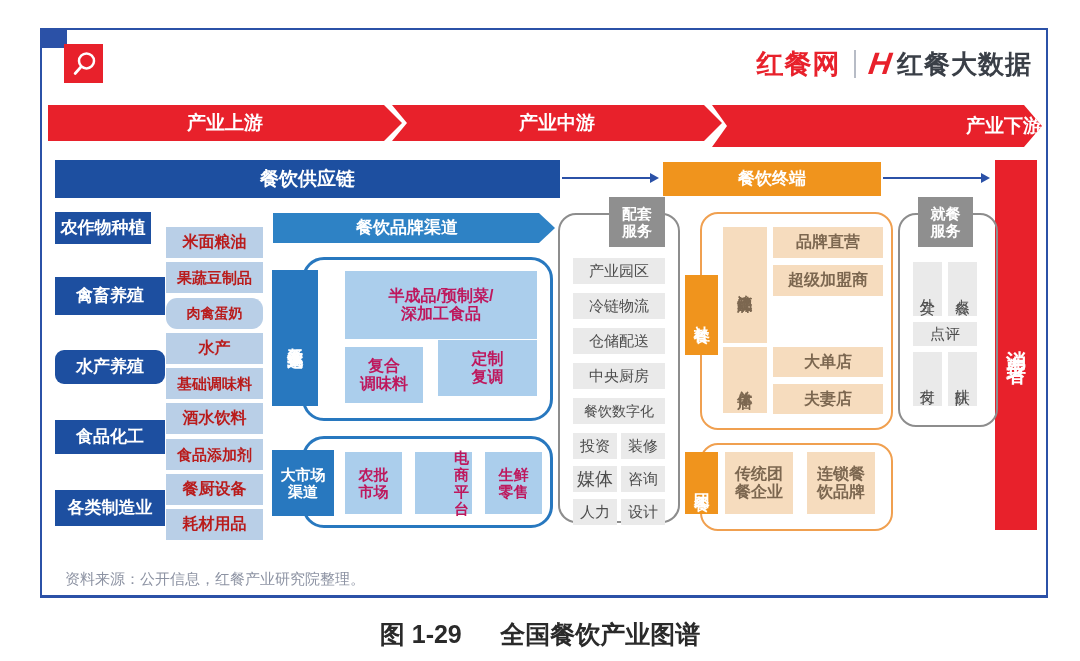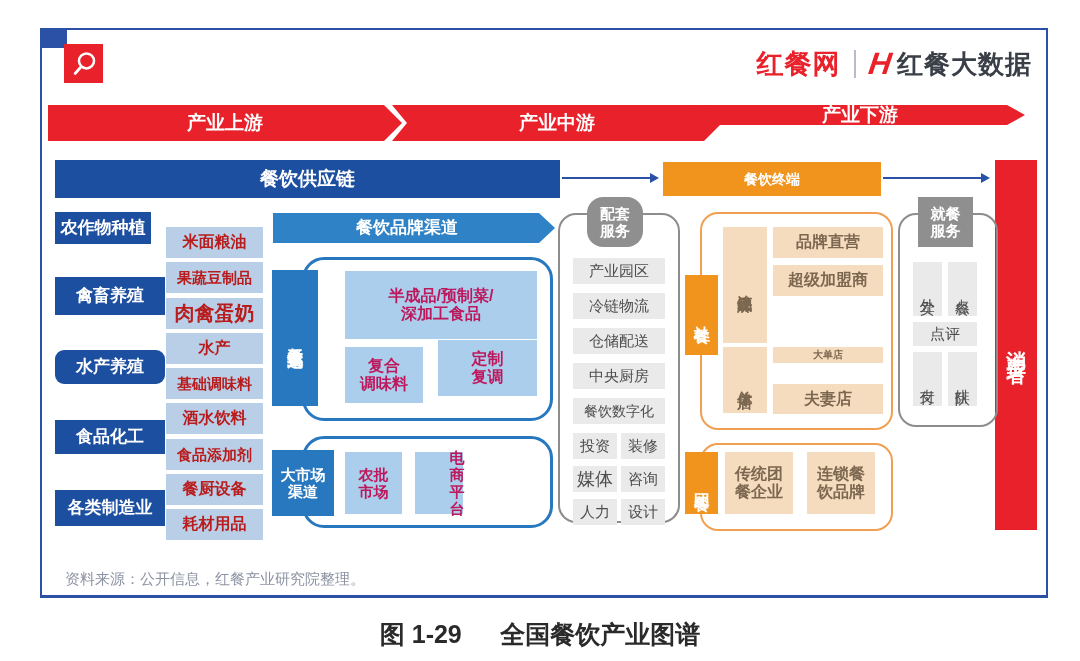--- a/index.html
+++ b/index.html
@@ -55,43 +55,43 @@
     <span class="hmark">H</span>
     <span class="bigdata">红餐大数据</span>
   </div>
 
   <div class="abs flex chev" style="left:48px;top:105px;width:354px;height:36px;">
     <span>产业上游</span>
   </div>
   <div class="abs flex chev notch" style="left:392px;top:105px;width:330px;height:36px;">
     <span>产业中游</span>
   </div>
-  <div class="abs flex chev notch" style="left:695px;top:105px;width:330px;height:20px;">
+  <div class="abs flex chev notch" style="left:712px;top:105px;width:330px;height:42px;justify-content:flex-end;">
     <span>产业下游</span>
   </div>
 
   <div class="abs flex darkblue" style="left:55px;top:160px;width:505px;height:38px;font-size:19px;">餐饮供应链</div>
   <div class="abs ln" style="left:562px;top:177px;width:88px;"></div>
   <div class="abs ah" style="left:650px;top:173px;"></div>
-  <div class="abs flex orangebox" style="left:663px;top:162px;width:218px;height:34px;font-size:14px;">餐饮终端</div>
+  <div class="abs flex orangebox" style="left:663px;top:162px;width:218px;height:34px;font-size:17px;">餐饮终端</div>
   <div class="abs ln" style="left:883px;top:177px;width:98px;"></div>
   <div class="abs ah" style="left:981px;top:173px;"></div>
   <div class="abs flex" style="left:995px;top:160px;width:42px;height:370px;background:#e8212b;">
     <span class="vert" style="color:#fff;font-weight:bold;font-size:20px;letter-spacing:7px;">消费者</span>
   </div>
 
   <div class="abs flex darkblue" style="left:55px;top:212px;width:96px;height:32px;font-size:17px;">农作物种植</div>
   <div class="abs flex darkblue" style="left:55px;top:277px;width:110px;height:38px;font-size:17px;">禽畜养殖</div>
   <div class="abs flex darkblue" style="left:55px;top:350px;width:110px;height:34px;font-size:17px;border-radius:9px;">水产养殖</div>
   <div class="abs flex darkblue" style="left:55px;top:420px;width:110px;height:34px;font-size:17px;">食品化工</div>
   <div class="abs flex darkblue" style="left:55px;top:490px;width:110px;height:36px;font-size:17px;">各类制造业</div>
 
   <div class="abs flex lightblue" style="left:166px;top:211px;width:97px;height:31px;font-size:16px;">米面粮油</div>
   <div class="abs flex lightblue" style="left:166px;top:246px;width:97px;height:31px;font-size:15px;">果蔬豆制品</div>
-  <div class="abs flex lightblue" style="left:166px;top:282px;width:97px;height:31px;font-size:20px;">肉禽蛋奶</div>
+  <div class="abs flex lightblue" style="left:166px;top:282px;width:97px;height:31px;font-size:14px;border-radius:11px;">肉禽蛋奶</div>
   <div class="abs flex lightblue" style="left:166px;top:317px;width:97px;height:31px;font-size:16px;">水产</div>
   <div class="abs flex lightblue" style="left:166px;top:352px;width:97px;height:31px;font-size:15px;">基础调味料</div>
   <div class="abs flex lightblue" style="left:166px;top:387px;width:97px;height:31px;font-size:16px;">酒水饮料</div>
   <div class="abs flex lightblue" style="left:166px;top:423px;width:97px;height:31px;font-size:15px;">食品添加剂</div>
   <div class="abs flex lightblue" style="left:166px;top:458px;width:97px;height:31px;font-size:16px;">餐厨设备</div>
   <div class="abs flex lightblue" style="left:166px;top:493px;width:97px;height:31px;font-size:16px;">耗材用品</div>
 
   <div class="abs flex brandarrow" style="left:273px;top:213px;width:282px;height:30px;">
     <span style="margin-right:14px;">餐饮品牌渠道</span>
   </div>
@@ -105,25 +105,27 @@
   <div class="abs flex innerblue pre" style="left:345px;top:347px;width:78px;height:56px;font-size:16px;">复合
 调味料</div>
   <div class="abs flex innerblue pre" style="left:438px;top:340px;width:99px;height:56px;font-size:16px;">定制
 复调</div>
 
   <div class="abs bluecontainer" style="left:302px;top:436px;width:251px;height:92px;"></div>
   <div class="abs flex midblue pre" style="left:272px;top:450px;width:62px;height:66px;font-size:15px;z-index:2;">大市场
 渠道</div>
   <div class="abs flex innerblue pre" style="left:345px;top:452px;width:57px;height:62px;font-size:15px;">农批
 市场</div>
-  <div class="abs flex innerblue pre" style="left:415px;top:452px;width:48px;height:62px;font-size:15px;padding-left:36px;">电商
+  <div class="abs flex innerblue pre" style="left:415px;top:452px;width:57px;height:62px;font-size:15px;padding-left:36px;">电商
 平台</div>
+  <div class="abs flex innerblue pre" style="left:485px;top:452px;width:57px;height:62px;font-size:15px;">生鲜
+零售</div>
 
   <div class="abs graycontainer" style="left:558px;top:213px;width:122px;height:310px;"></div>
-  <div class="abs flex graybox pre" style="left:587px;top:197px;width:56px;height:50px;font-size:15px;z-index:2;border-radius:16px;">配套
+  <div class="abs flex graybox pre" style="left:609px;top:197px;width:56px;height:50px;font-size:15px;z-index:2;">配套
 服务</div>
   <div class="abs flex lightgray" style="left:573px;top:258px;width:92px;height:26px;font-size:15px;">产业园区</div>
   <div class="abs flex lightgray" style="left:573px;top:293px;width:92px;height:26px;font-size:15px;">冷链物流</div>
   <div class="abs flex lightgray" style="left:573px;top:328px;width:92px;height:26px;font-size:15px;">仓储配送</div>
   <div class="abs flex lightgray" style="left:573px;top:363px;width:92px;height:26px;font-size:15px;">中央厨房</div>
   <div class="abs flex lightgray" style="left:573px;top:398px;width:92px;height:26px;font-size:14px;">餐饮数字化</div>
   <div class="abs flex lightgray" style="left:573px;top:433px;width:44px;height:26px;font-size:15px;">投资</div>
   <div class="abs flex lightgray" style="left:621px;top:433px;width:44px;height:26px;font-size:15px;">装修</div>
   <div class="abs flex lightgray" style="left:573px;top:466px;width:44px;height:26px;font-size:18px;">媒体</div>
   <div class="abs flex lightgray" style="left:621px;top:466px;width:44px;height:26px;font-size:15px;">咨询</div>
@@ -135,21 +137,21 @@
     <span class="vert" style="font-size:16px;">社餐</span>
   </div>
   <div class="abs flex lightorange" style="left:723px;top:227px;width:44px;height:116px;">
     <span class="vert" style="font-size:15px;letter-spacing:1px;">连锁品牌</span>
   </div>
   <div class="abs flex lightorange" style="left:773px;top:227px;width:110px;height:31px;font-size:16px;">品牌直营</div>
   <div class="abs flex lightorange" style="left:773px;top:265px;width:110px;height:31px;font-size:16px;">超级加盟商</div>
   <div class="abs flex lightorange" style="left:723px;top:347px;width:44px;height:66px;">
     <span class="vert" style="font-size:15px;letter-spacing:1px;">单体店</span>
   </div>
-  <div class="abs flex lightorange" style="left:773px;top:347px;width:110px;height:16px;font-size:10px;">大单店</div>
+  <div class="abs flex lightorange" style="left:773px;top:347px;width:110px;height:30px;font-size:16px;">大单店</div>
   <div class="abs flex lightorange" style="left:773px;top:384px;width:110px;height:30px;font-size:16px;">夫妻店</div>
 
   <div class="abs orangecontainer" style="left:700px;top:443px;width:193px;height:88px;"></div>
   <div class="abs flex orangebox" style="left:685px;top:452px;width:33px;height:62px;z-index:2;">
     <span class="vert" style="font-size:16px;">团餐</span>
   </div>
   <div class="abs flex lightorange pre" style="left:725px;top:452px;width:68px;height:62px;font-size:16px;">传统团
 餐企业</div>
   <div class="abs flex lightorange pre" style="left:807px;top:452px;width:68px;height:62px;font-size:16px;">连锁餐
 饮品牌</div>

